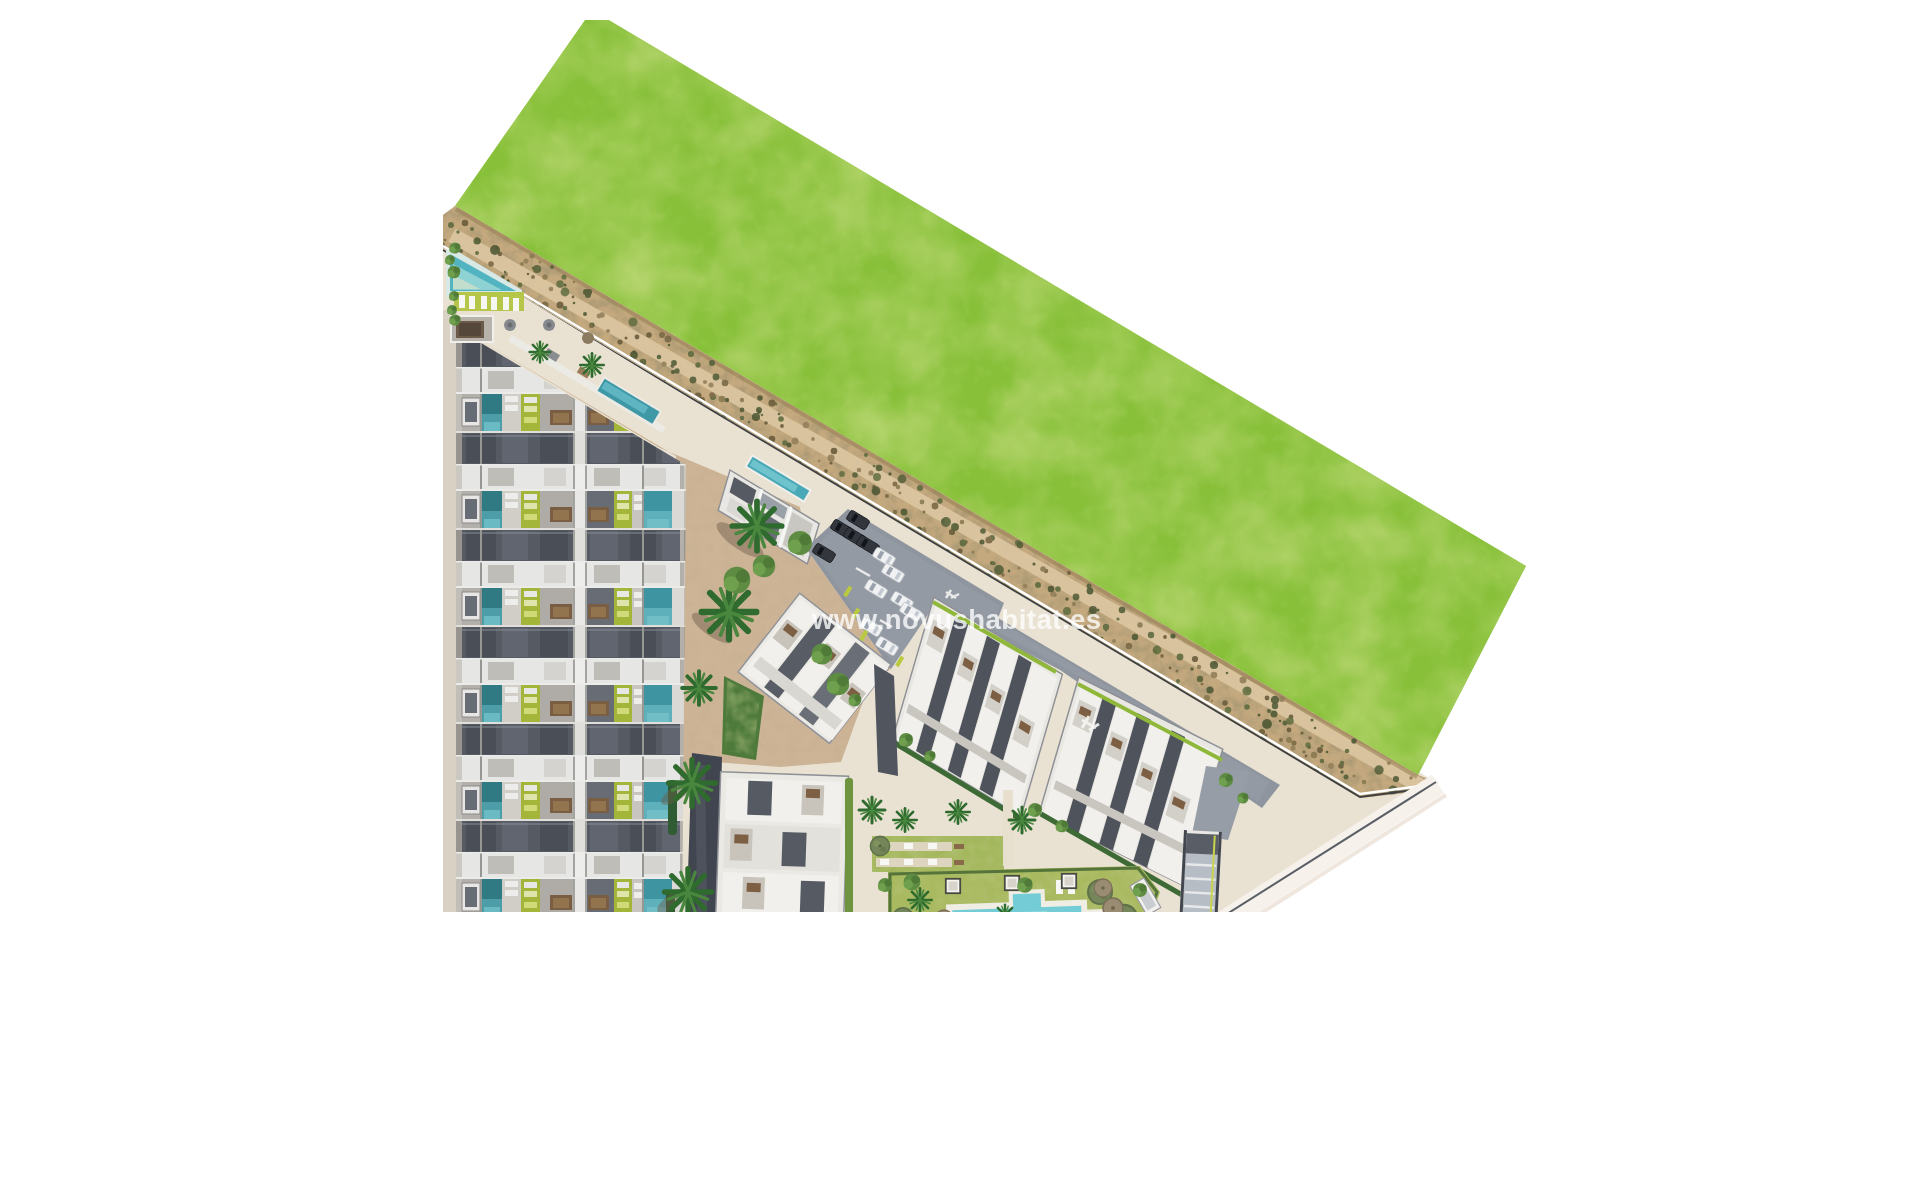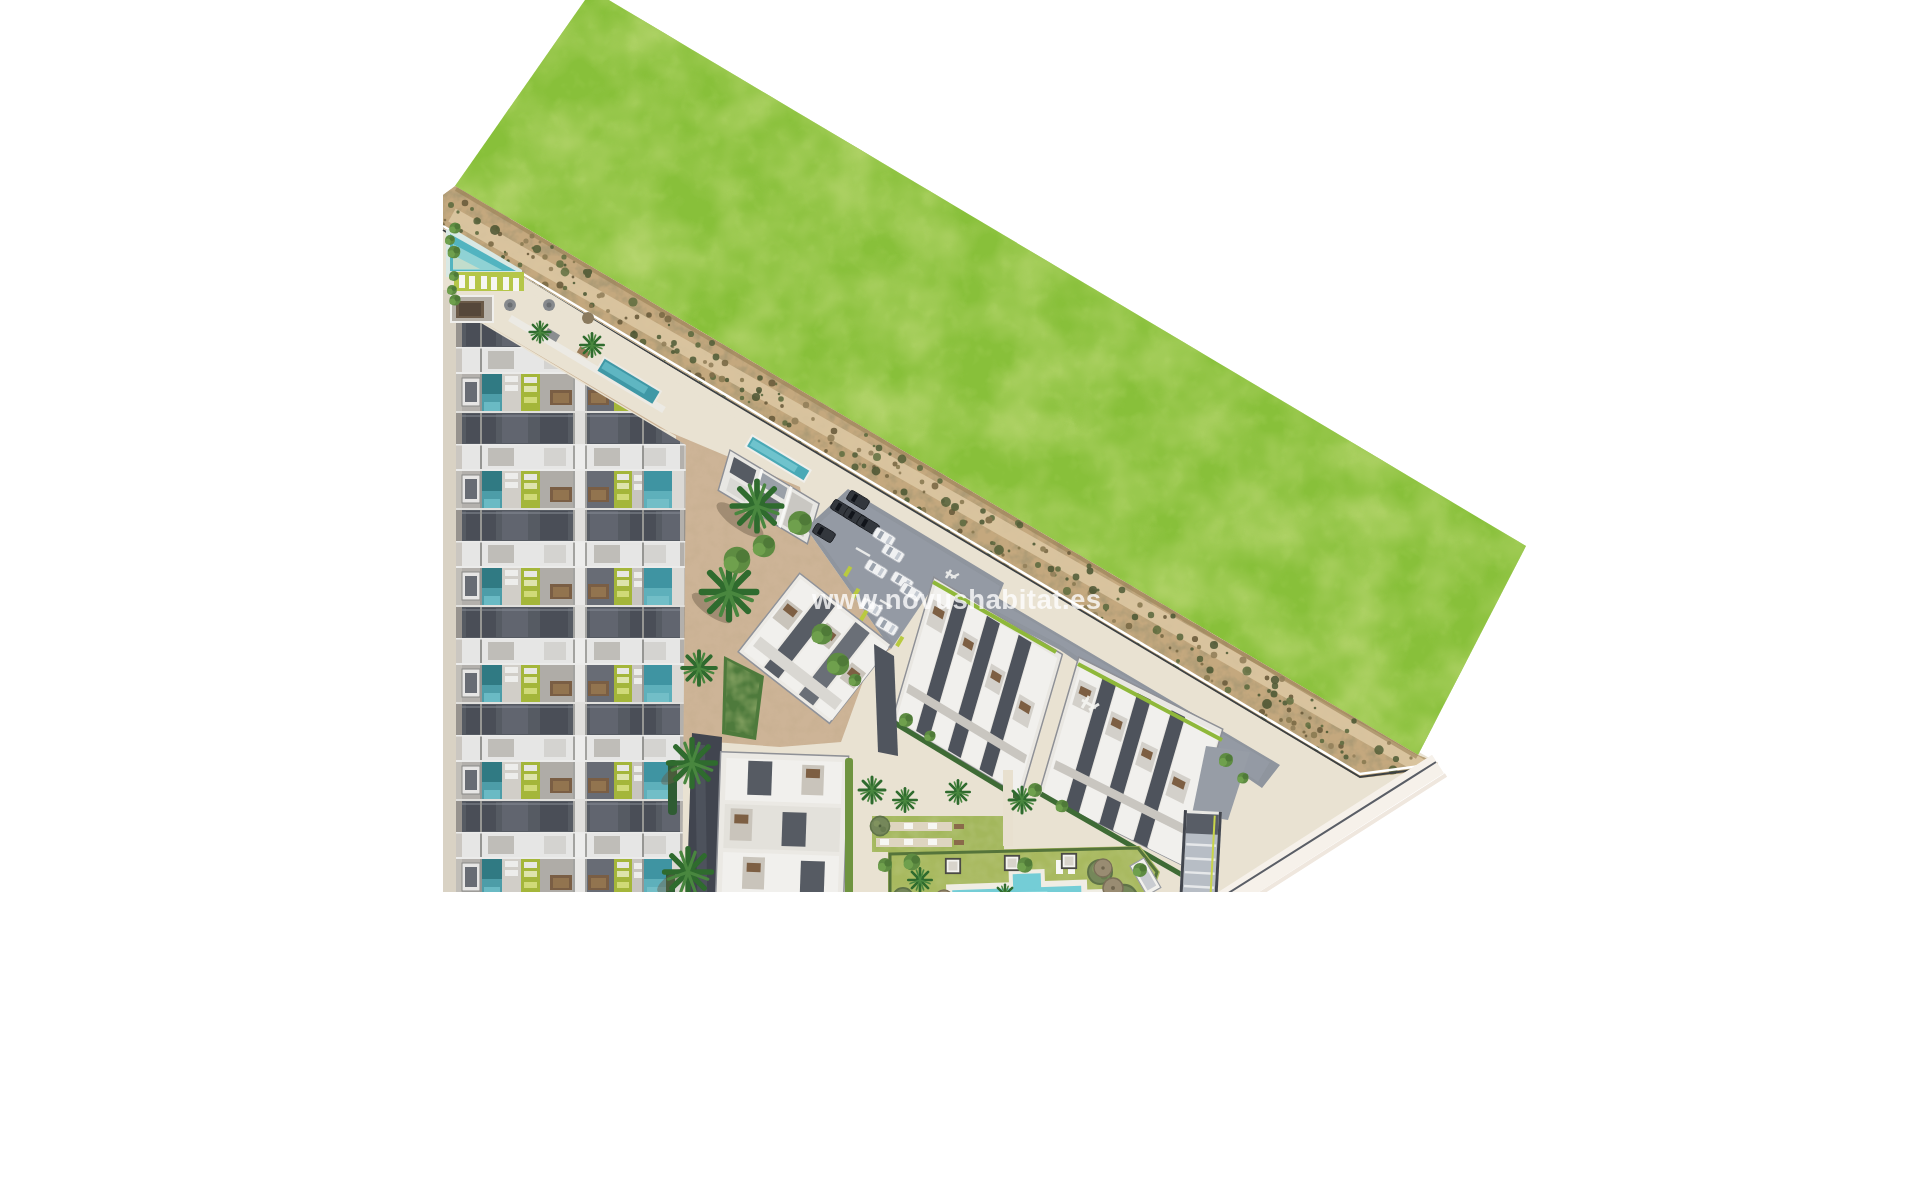--- a/index.html
+++ b/index.html
@@ -1,16 +1,16 @@
 <!DOCTYPE html>
 <html><head>
 <meta charset="utf-8">
 <style>
 html,body{margin:0;padding:0;background:#ffffff;}
-#stage{position:relative;width:1920px;height:892px;overflow:hidden;background:#22c55e;font-family:"Liberation Sans", sans-serif;}
+#stage{position:relative;width:1920px;height:892px;overflow:hidden;background:#22c55e;font-family:"Liberation Sans", sans-serif;margin-top:20px;}
 </style>
 </head>
 <body>
 <div id="stage">
 <svg width="1920" height="1200" viewBox="0 0 1920 1200" xmlns="http://www.w3.org/2000/svg">
 <defs>
 <filter id="fGrass" x="-5%" y="-5%" width="110%" height="110%">
  <feTurbulence type="fractalNoise" baseFrequency="0.018" numOctaves="3" seed="11" result="n"></feTurbulence>
  <feColorMatrix in="n" type="matrix" values="0 0 0 0 0.44  0 0 0 0 0.65  0 0 0 0 0.14  1.7 0 0 0 -0.5" result="dark"></feColorMatrix>
  <feComposite in="dark" in2="SourceGraphic" operator="in"></feComposite>

